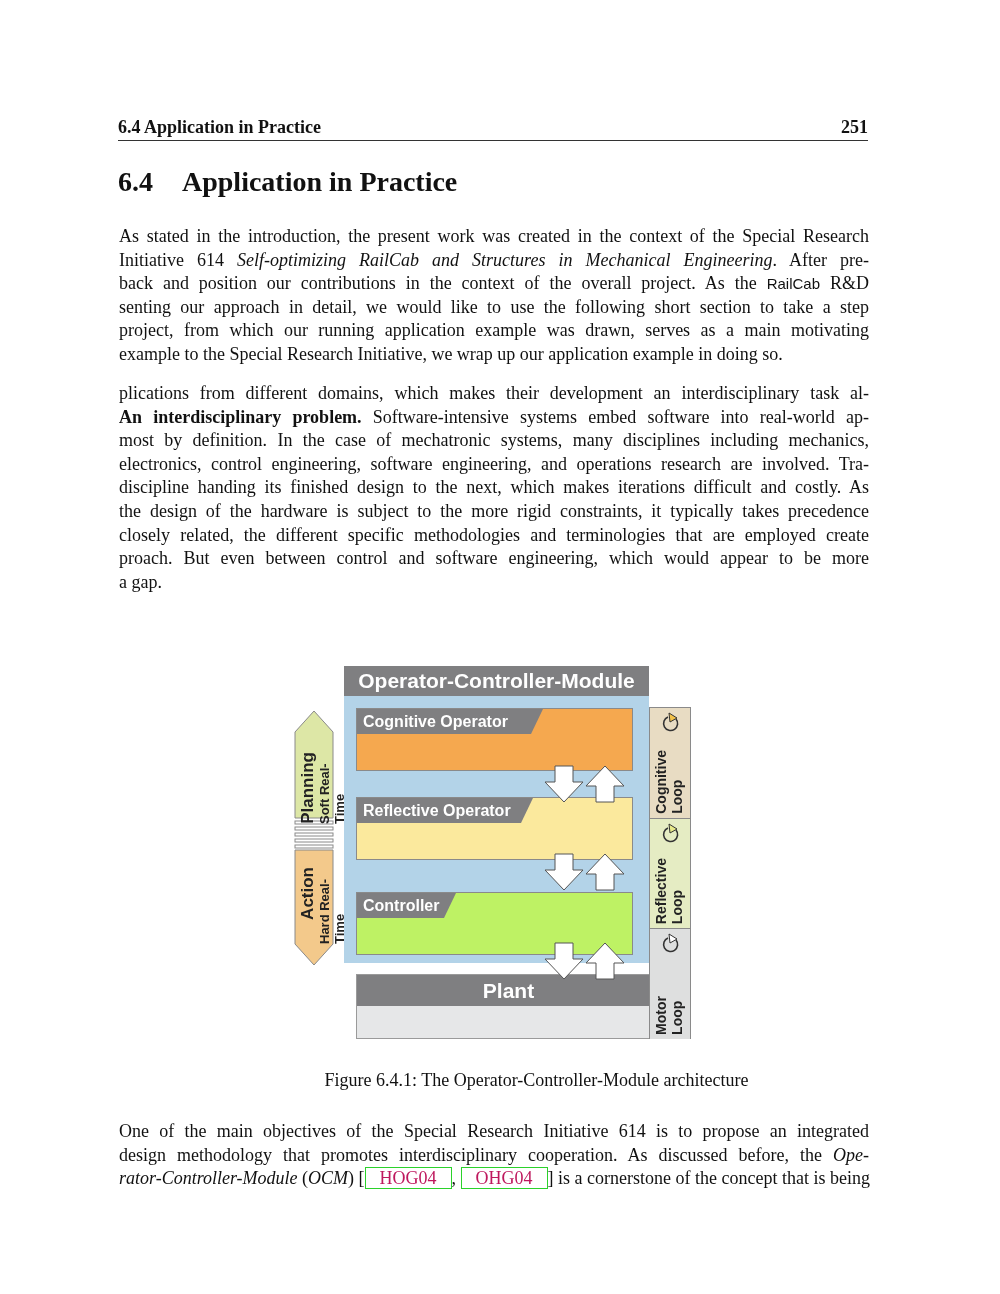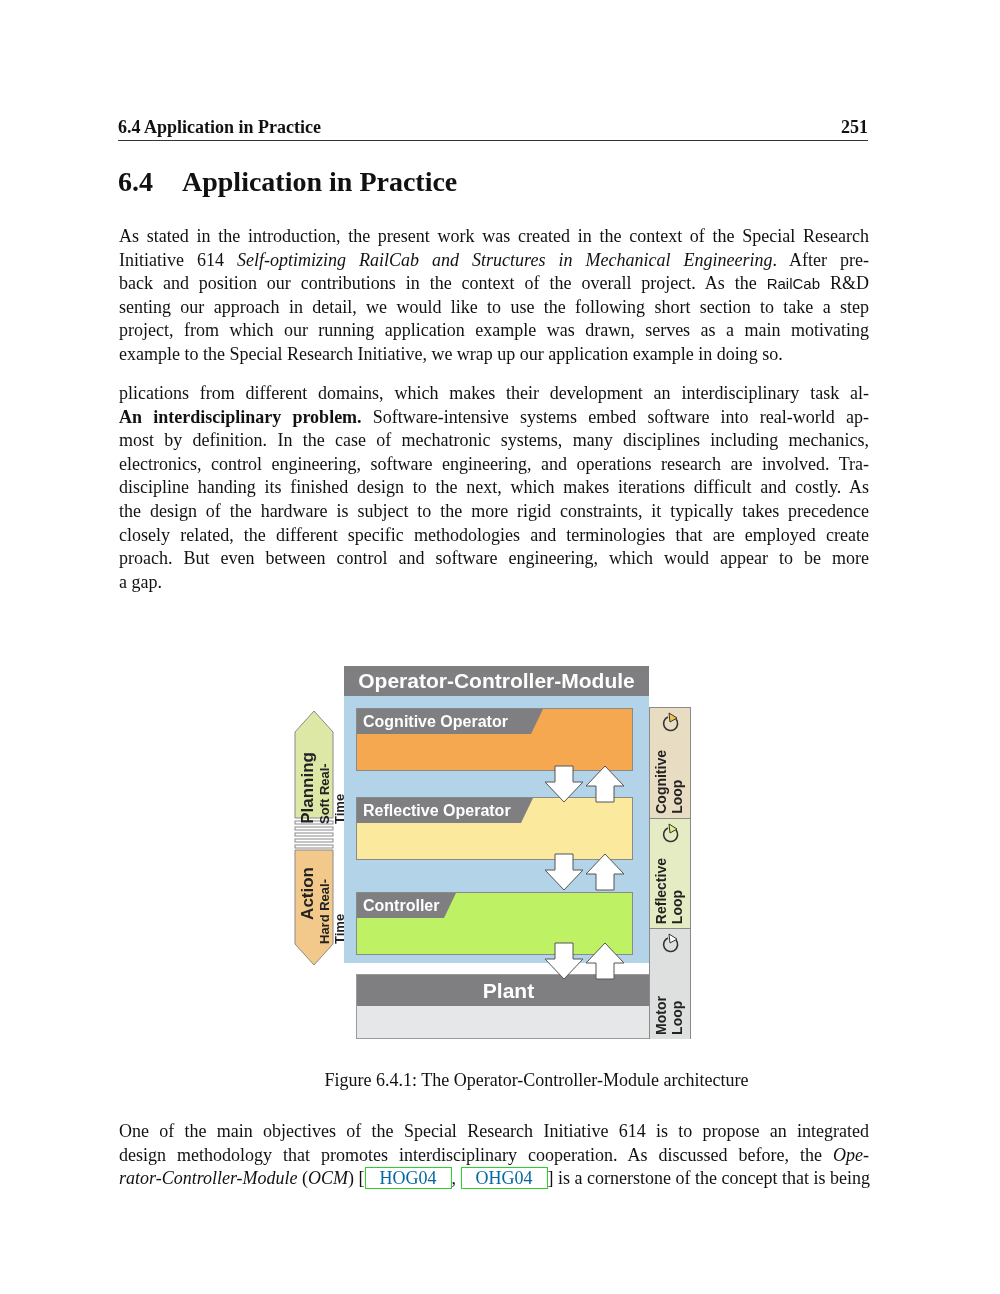--- a/index.html
+++ b/index.html
@@ -9,21 +9,21 @@
                   border-bottom: 1px solid #333; font-weight: bold; font-size: 18px; }
   .running-head .rh-title { position: absolute; left: 0; top: 1px; }
   .running-head .rh-page { position: absolute; right: 0; top: 1px; }
   h1.section-title { position: absolute; left: 118px; top: 166px; margin: 0; font-size: 28px; font-weight: bold; }
   h1 .num { display: inline-block; width: 64px; }
   .para { position: absolute; left: 118px; width: 750px; margin: 1px; font-size: 18px;
           line-height: 23.6px; text-align: justify; }
   .para .line { display: block; text-align: justify; text-align-last: justify; white-space: nowrap; }
   .para .line.last { text-align-last: left; }
   .sans-small { font-family: "Liberation Sans", sans-serif; font-size: 15px; }
-  .cite { border: 1px solid #2bd22b; padding: 0 14px; color: #0369a1; }
+  .cite { border: 1px solid #2bd22b; padding: 0 14px; color: #be185d; }
   .caption { position: absolute; left: 0; width: 985px; top: 1070px; text-align: center; font-size: 18px; padding-left: 44px; }
 
   
   .figure { position: absolute; left: 290px; top: 664px; width: 410px; height: 380px; font-family: "Liberation Sans", sans-serif; }
   .ocm-title { position: absolute; left: 54px; top: 2px; width: 305px; height: 30px; background: #7f7f81;
                color: #fff; font-weight: bold; font-size: 21px; line-height: 30px; text-align: center; }
   .ocm-body { position: absolute; left: 54px; top: 32px; width: 305px; height: 267px; background: #b3d3e8; }
   .layer { position: absolute; left: 12px; width: 277px; height: 63px; border: 1px solid #8a8a8a; box-sizing: border-box; }
   .layer .tab { position: absolute; left: 0; top: 0; height: 25px; background: #7f7f81; color: #fff;
                 font-weight: bold; font-size: 16px; line-height: 25px; padding-left: 6px;

